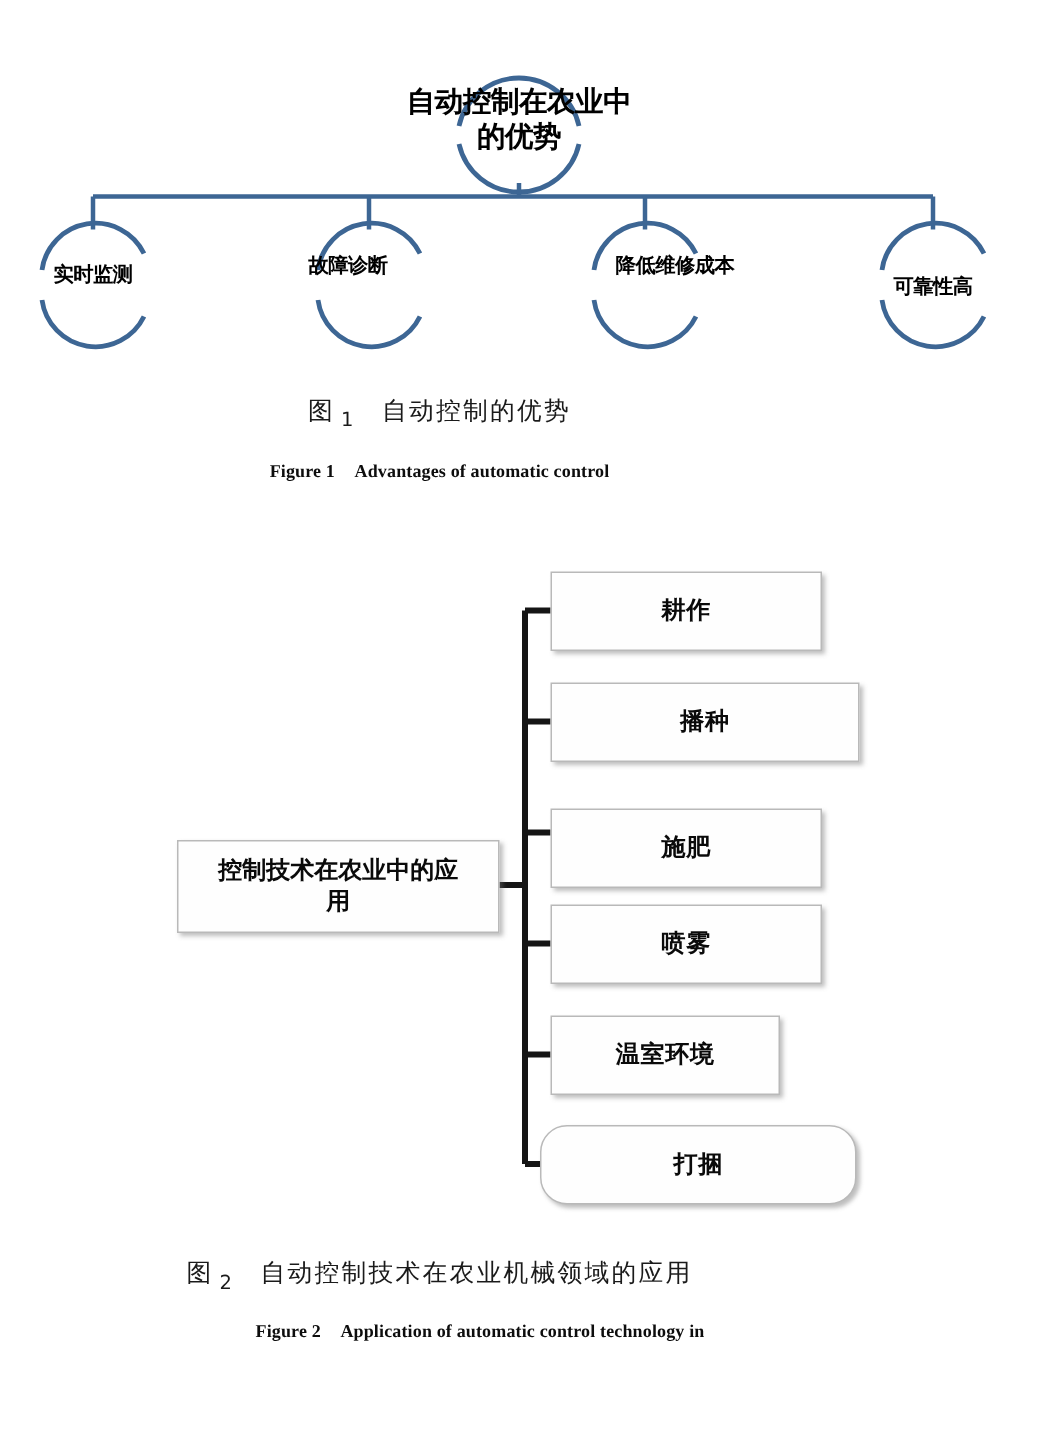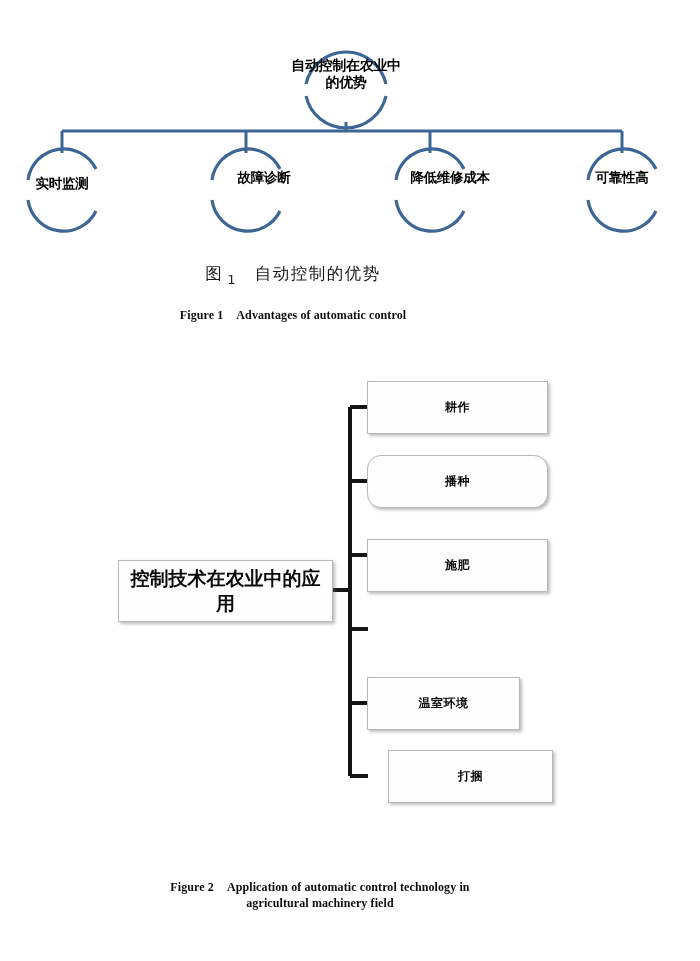--- a/index.html
+++ b/index.html
@@ -30,21 +30,21 @@
     position: absolute;
     text-align: center;
     font-family: "DejaVu Sans", sans-serif;
     font-weight: bold;
     color: #000000;
     line-height: 1.18;
     letter-spacing: -0.3px;
     white-space: nowrap;
   }
   .root-label {
-    font-size: 14px;
+    font-size: 19px;
     white-space: normal;
     line-height: 1.22;
   }
   .leaf-label { font-size: 13.5px; }
 
   
   .cap-block { position: absolute; width: 586px; text-align: center; }
   .cap-cn {
     font-family: "DejaVu Sans", sans-serif;
     font-size: 16.5px;
@@ -80,28 +80,28 @@
     background: #fefefe;
     border: 1px solid #b9b9b9;
     box-shadow: 2px 2px 3px rgba(110,110,110,0.45);
     display: flex;
     align-items: center;
     justify-content: center;
   }
   .node-box .bt {
     font-family: "DejaVu Serif", serif;
     font-weight: bold;
-    font-size: 12px;
+    font-size: 16px;
     color: #0a0a0a;
     letter-spacing: 0.5px;
     text-align: center;
     line-height: 1.3;
   }
   .parent-box .bt {
-    font-size: 19px;
+    font-size: 16px;
     letter-spacing: 0px;
     padding: 0 4px;
   }
 </style>
 </head>
 <body>
 
 <div class="page">
 
   <div id="fig1">
@@ -135,25 +135,25 @@
 
         <path d="M 588 180 A 36 36 0 0 1 656 169"></path>
         <path d="M 588 200 A 36 36 0 0 0 656 211"></path>
       </g>
     </svg>
 
     <div class="arc-node-label root-label" style="left:266px; top:57px; width:160px;">自动控制在农业中<br>的优势</div>
 
     <div class="arc-node-label leaf-label" style="left:2px; top:176px; width:120px;">实时监测</div>
 
-    <div class="arc-node-label leaf-label" style="left:204px; top:170px; width:120px;">故障诊断</div>
+    <div class="arc-node-label leaf-label" style="left:172px; top:170px; width:120px;">故障诊断</div>
 
     <div class="arc-node-label leaf-label" style="left:380px; top:170px; width:140px;">降低维修成本</div>
 
-    <div class="arc-node-label leaf-label" style="left:562px; top:170px; width:120px;">可靠性高</div>
+    <div class="arc-node-label leaf-label" style="left:562px; top:184px; width:120px;">可靠性高</div>
   </div>
 
   <div class="cap-block" style="top:263px;">
     <span class="cap-cn">
       <span>图</span><span class="num">1</span><span class="gap"></span><span>自动控制的优势</span>
     </span>
   </div>
 
   <div class="cap-block" style="top:305px;">
     <span class="cap-en">
@@ -179,41 +179,46 @@
     </svg>
 
     <div class="node-box parent-box" style="left:118px; top:208px; width:215px; height:62px;">
       <span class="bt">控制技术在农业中的应<br>用</span>
     </div>
 
     <div class="node-box" style="left:367px; top:29px; width:181px; height:53px;">
       <span class="bt">耕作</span>
     </div>
 
-    <div class="node-box" style="left:367px; top:103px; width:181px; height:53px;border-radius:14px;">
+    <div class="node-box" style="left:367px; top:103px; width:206px; height:53px;">
       <span class="bt">播种</span>
     </div>
 
     <div class="node-box" style="left:367px; top:177px; width:181px; height:53px;margin-top:10px;">
       <span class="bt">施肥</span>
     </div>
 
+    <div class="node-box" style="left:367px; top:251px; width:181px; height:53px;">
+      <span class="bt">喷雾</span>
+    </div>
 
     <div class="node-box" style="left:367px; top:325px; width:153px; height:53px;">
       <span class="bt">温室环境</span>
     </div>
 
-    <div class="node-box" style="left:388px; top:398px; width:165px; height:53px;">
+    <div class="node-box" style="left:360px; top:398px; width:211px; height:53px;border-radius:18px;">
       <span class="bt">打捆</span>
     </div>
   </div>
 
+  <div class="cap-block" style="top:838px;">
+    <span class="cap-cn">
+      <span>图</span><span class="num">2</span><span class="gap"></span><span>自动控制技术在农业机械领域的应用</span>
+    </span>
+  </div>
 
   <div class="cap-block" style="top:880px;margin-left:27px;">
     <div class="cap-en">
       <span>Figure 2</span><span class="sp"></span><span>Application of automatic control technology in</span>
     </div>
-    <div class="cap-en">
-      <span>agricultural machinery field</span>
-    </div>
   </div>
 
 </div>
 
 </body></html>

